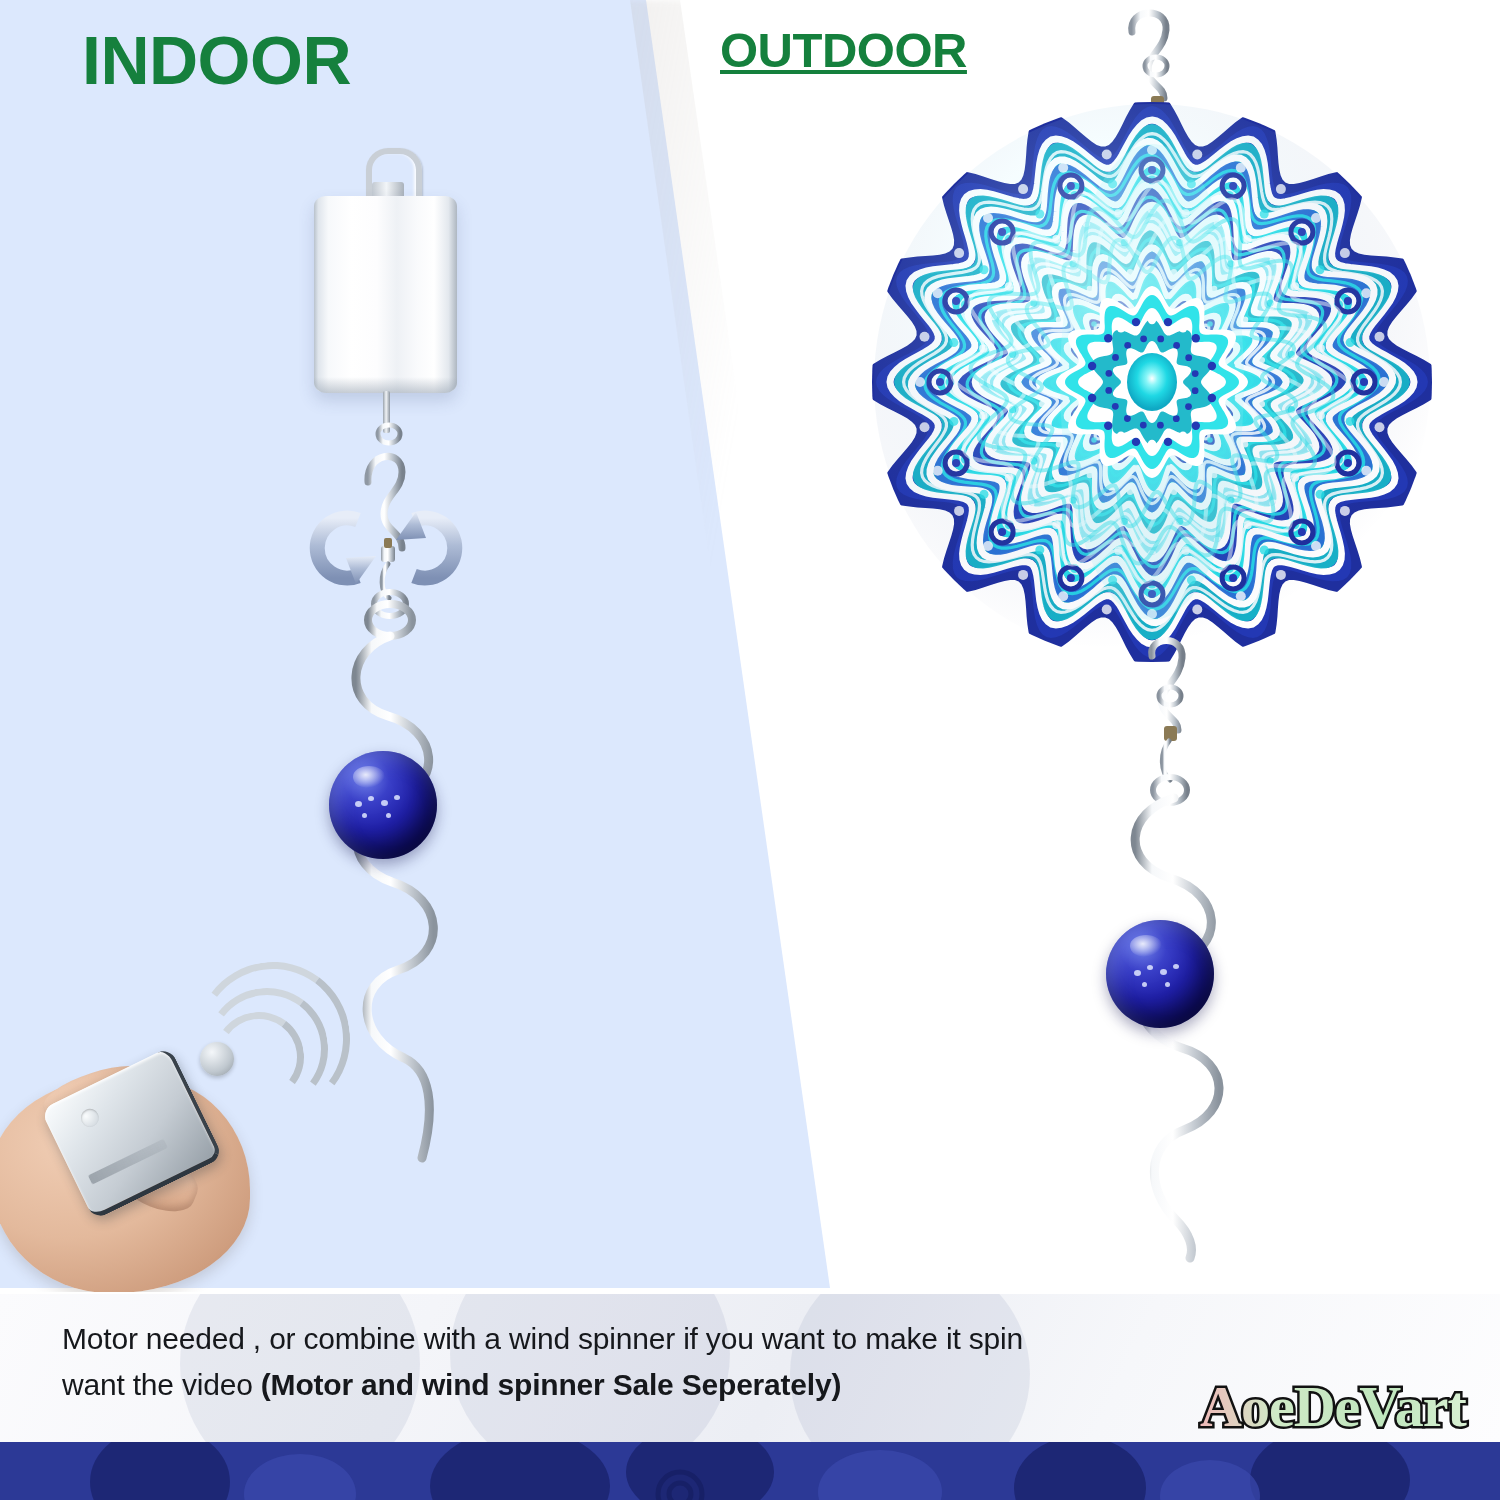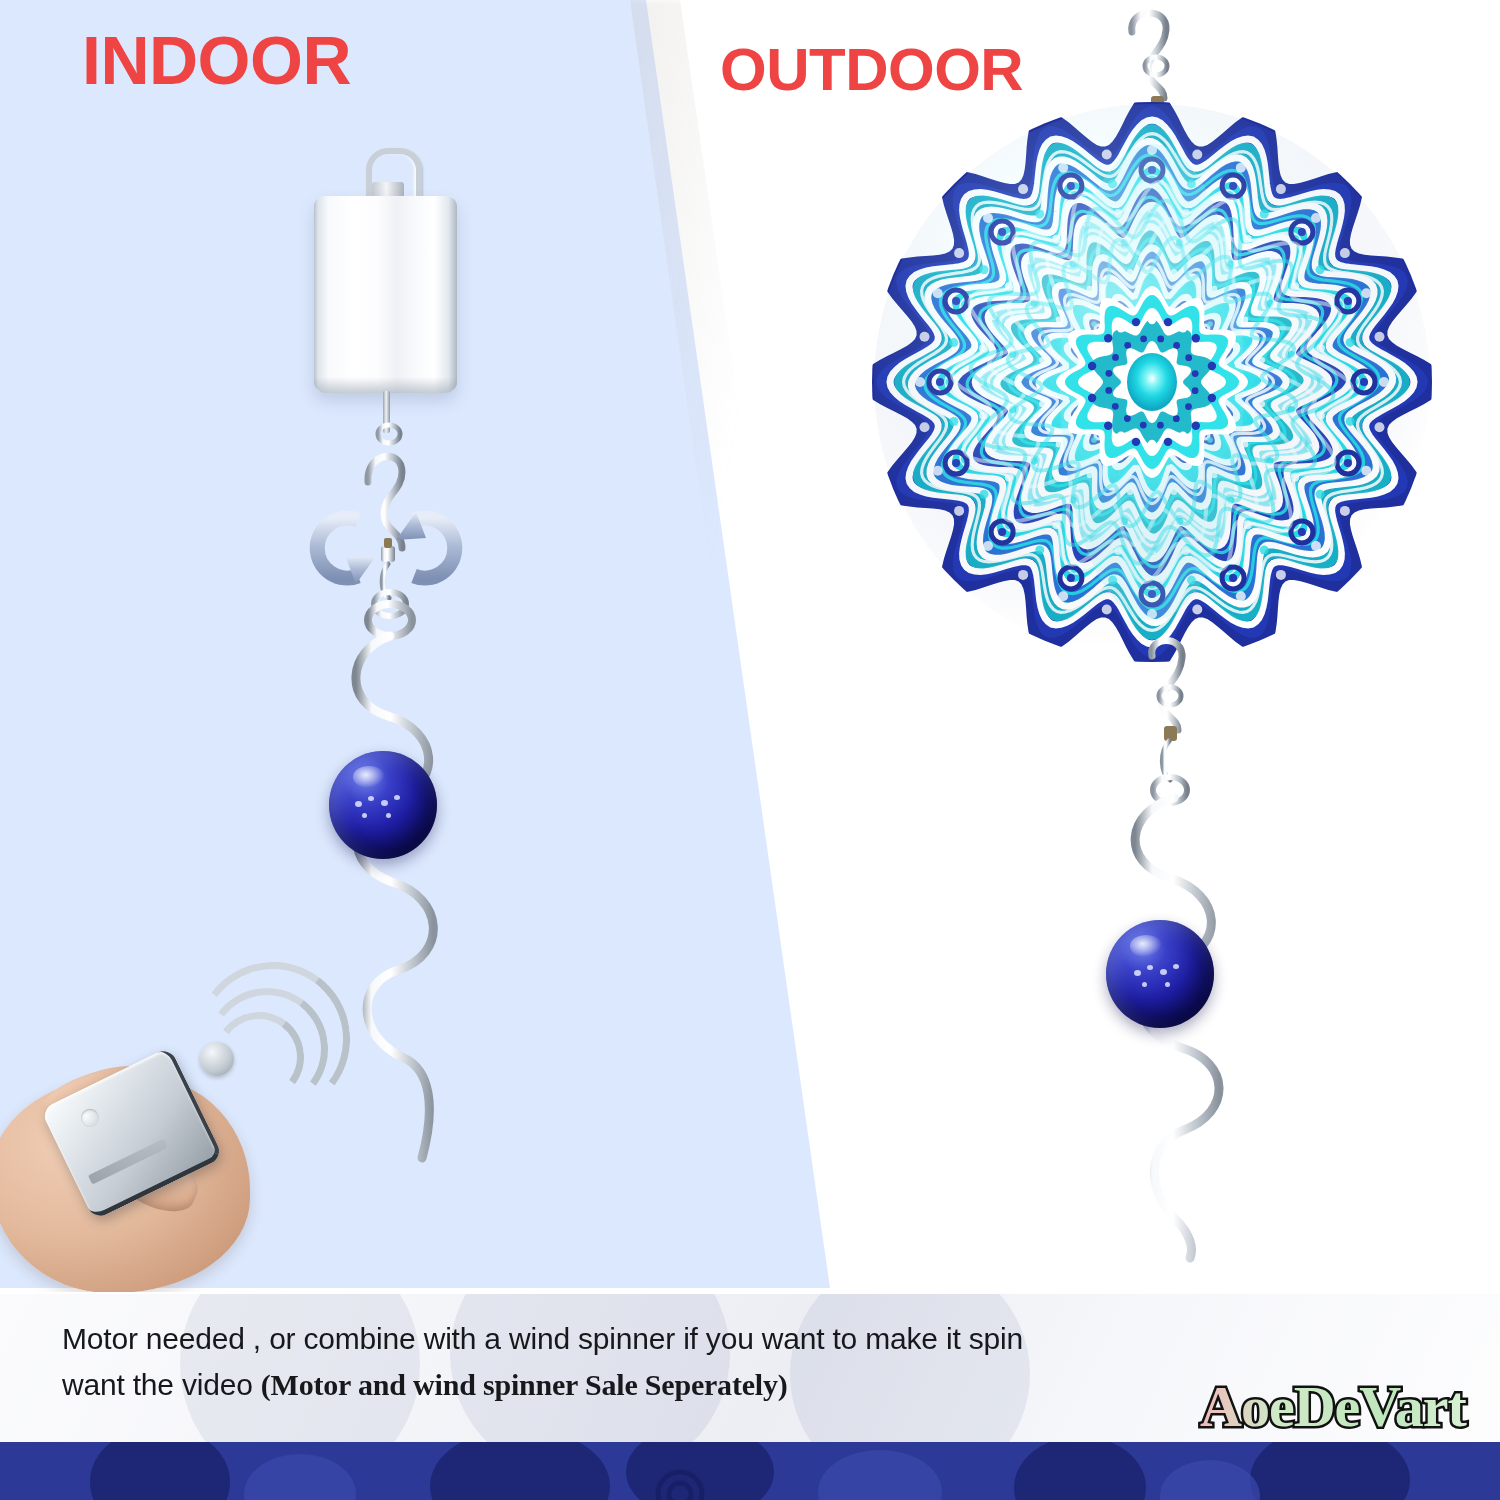--- a/index.html
+++ b/index.html
@@ -30,27 +30,27 @@
     background:linear-gradient(100deg, rgba(0,0,0,0) 0%, rgba(120,110,100,.30) 48%, rgba(180,172,165,.18) 56%, rgba(255,255,255,0) 72%);
     -webkit-clip-path:polygon(630px 0, 680px 0, 866px 1288px, 812px 1288px);
     clip-path:polygon(630px 0, 680px 0, 866px 1288px, 812px 1288px);
     filter:blur(3px);
   }
 
   
   .hd{
     position:absolute;
     font-weight:800;
-    color:#ef4444;
+    color:#15803d;
     letter-spacing:-0.5px;
     line-height:1;
     white-space:nowrap;
   }
   #hd-indoor{left:82px;top:26px;font-size:68px;font-stretch:condensed;}
-  #hd-outdoor{left:720px;top:40px;font-size:60px;}
+  #hd-outdoor{left:720px;top:26px;font-size:49px;text-decoration:underline;}
 
   
   .motor-loop{
     position:absolute;left:366px;top:148px;width:44px;height:44px;
     border:6px solid #c9cfd6;border-radius:22px 22px 6px 6px;
     border-bottom-color:#9aa3ad;
     background:transparent;
     box-shadow:inset -2px -1px 3px rgba(255,255,255,.9), 1px 1px 2px rgba(0,0,0,.18);
   }
   .motor-tab{
@@ -172,21 +172,21 @@
   .caption-ghost{
     position:absolute;left:120px;top:-60px;width:1100px;height:260px;
     opacity:.10;
   }
   .caption-text{
     position:absolute;left:62px;top:22px;width:1130px;
     font-size:30px;line-height:1.52;color:#16181c;
     font-stretch:condensed;
     letter-spacing:-.2px;
   }
-  .caption-text .bold{font-weight:800;font-family:Liberation Serif, serif;}
+  .caption-text .bold{font-weight:800;}
 
   
   .logo{
     position:absolute;left:1196px;top:1370px;width:268px;height:74px;
   }
   .logo svg{display:block;overflow:visible;}
 
   
   .footer-strip{
     position:absolute;left:0;top:1442px;width:1500px;height:58px;

